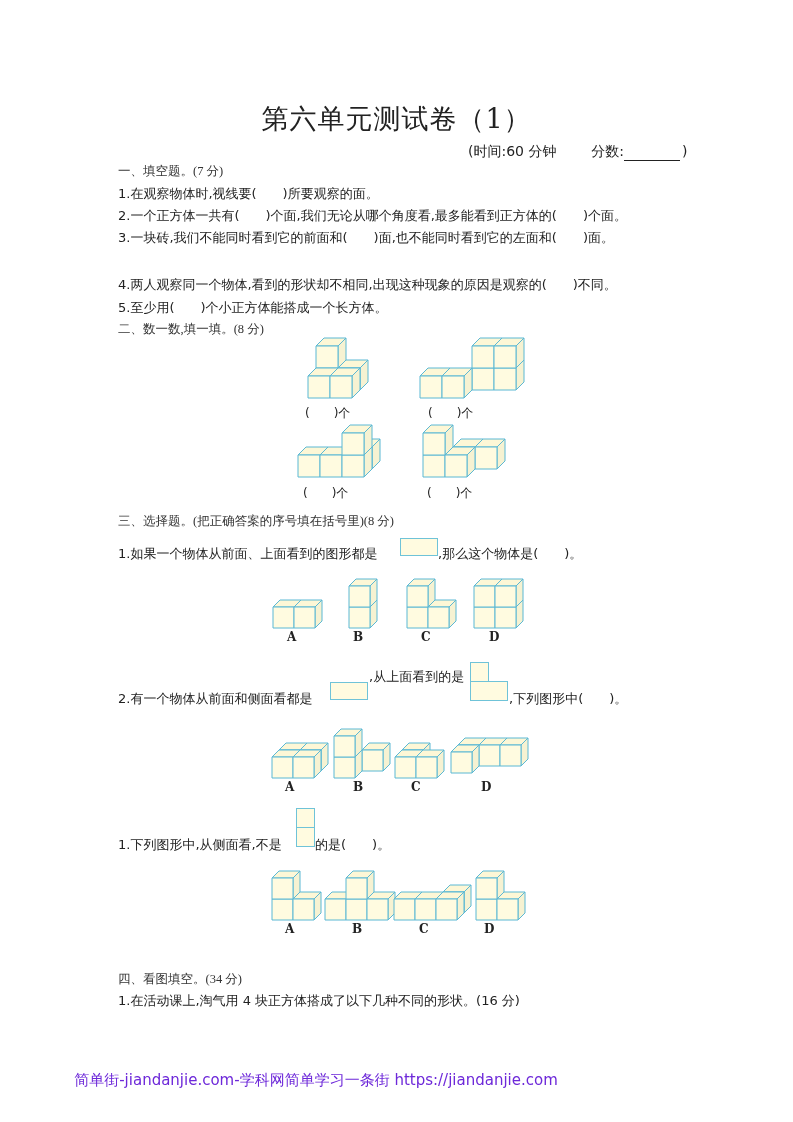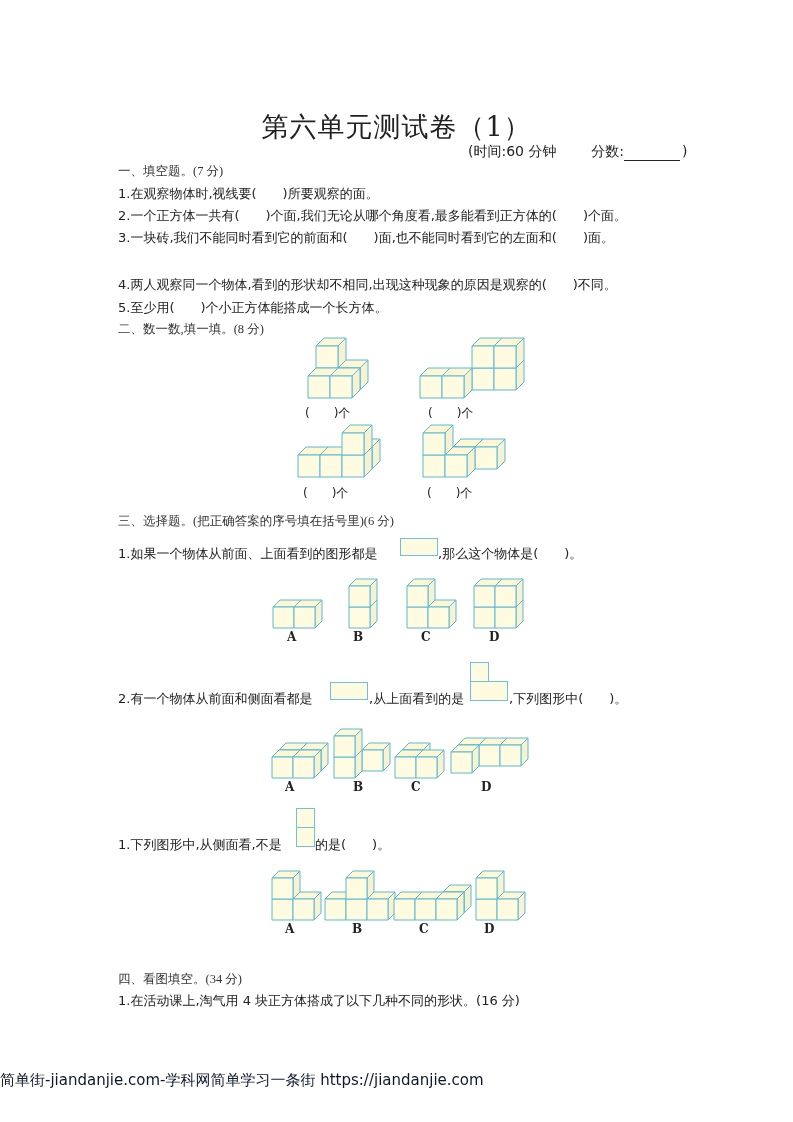--- a/index.html
+++ b/index.html
@@ -1,27 +1,27 @@
 <!DOCTYPE html>
 <html><head>
 <meta charset="utf-8">
 <style>
   html, body { margin: 0; padding: 0; background: #ffffff; }
   body { width: 793px; height: 1122px; position: relative; overflow: hidden;
          font-family: "DejaVu Sans", "Liberation Sans", sans-serif; color: #222; }
   .abs { position: absolute; white-space: nowrap; }
   .title { left: 0; width: 793px; top: 101px; text-align: center;
-           font-family: "DejaVu Serif", "Liberation Serif", serif; font-size: 27px; color: #222; letter-spacing: 1px; margin-top: 8px; }
+           font-family: "DejaVu Serif", "Liberation Serif", serif; font-size: 27px; color: #222; letter-spacing: 1px; }
   .sub { left: 468px; top: 143px; font-size: 14px; }
   .sub .blank { display: inline-block; width: 56px; border-bottom: 1px solid #222; height: 12px; vertical-align: bottom; margin-right: 2px; }
   .sec { font-size: 12.5px; color: #333; font-family: Liberation Serif, serif; }
   .q { font-size: 13px; color: #222; }
   .lbl { font-family: "DejaVu Serif", "Liberation Serif", serif; font-size: 12px; font-weight: bold; }
   .cnt { font-size: 12px; }
-  .footer { left: 0; width: 632px; top: 1071px; text-align: left; font-size: 15px; color: #0f172a; }
+  .footer { left: 0; width: 632px; top: 1071px; text-align: center; font-size: 15px; color: #6d28d9; }
   svg { position: absolute; overflow: visible; }
   .inline-rect { position: absolute; border: 1px solid #6fc3d8; background: #fffbe0; box-sizing: border-box; }
 </style>
 </head>
 <body>
 
 <div class="abs title">第六单元测试卷（1）</div>
 <div class="abs sub">
   <span>(时间:60 分钟</span>
   <span style="display:inline-block;width:26px"></span>
@@ -143,34 +143,34 @@
       <polygon points="445,433 453,425 453,447 445,455" fill="#f6f2d2" stroke="#5bb8d4" stroke-width="1" stroke-linejoin="round"></polygon>
       <polygon points="423,433 445,433 445,455 423,455" fill="#fffbe0" stroke="#5bb8d4" stroke-width="1" stroke-linejoin="round"></polygon>
     </g>
   </svg>
 
 <div class="abs cnt" style="left:305px;top:405px">(　　)个</div>
 <div class="abs cnt" style="left:428px;top:405px">(　　)个</div>
 <div class="abs cnt" style="left:303px;top:485px">(　　)个</div>
 <div class="abs cnt" style="left:427px;top:485px">(　　)个</div>
 
-<div class="abs sec" style="left:118px;top:513px">三、选择题。(把正确答案的序号填在括号里)(6 分)</div>
+<div class="abs sec" style="left:118px;top:513px">三、选择题。(把正确答案的序号填在括号里)(8 分)</div>
 
 <div class="abs q" style="left:118px;top:545px">1.如果一个物体从前面、上面看到的图形都是</div>
 <div class="inline-rect" style="left:400px;top:538px;width:38px;height:18px"></div>
 <div class="abs q" style="left:438px;top:545px">,那么这个物体是(　　)。</div>
 
 <div class="abs lbl" style="left:287px;top:630px">A</div>
 <div class="abs lbl" style="left:353px;top:630px">B</div>
 <div class="abs lbl" style="left:421px;top:630px">C</div>
 <div class="abs lbl" style="left:489px;top:630px">D</div>
 
 <div class="abs q" style="left:118px;top:690px">2.有一个物体从前面和侧面看都是</div>
 <div class="inline-rect" style="left:330px;top:682px;width:38px;height:18px"></div>
-<div class="abs q" style="left:369px;top:690px">,从上面看到的是</div>
+<div class="abs q" style="left:369px;top:668px">,从上面看到的是</div>
 <div class="inline-rect" style="left:470px;top:662px;width:19px;height:20px"></div>
 <div class="inline-rect" style="left:470px;top:681px;width:38px;height:20px"></div>
 <div class="abs q" style="left:509px;top:690px">,下列图形中(　　)。</div>
 
 <div class="abs lbl" style="left:285px;top:780px">A</div>
 <div class="abs lbl" style="left:353px;top:780px">B</div>
 <div class="abs lbl" style="left:411px;top:780px">C</div>
 <div class="abs lbl" style="left:481px;top:780px">D</div>
 
 <div class="abs q" style="left:118px;top:836px">1.下列图形中,从侧面看,不是</div>

